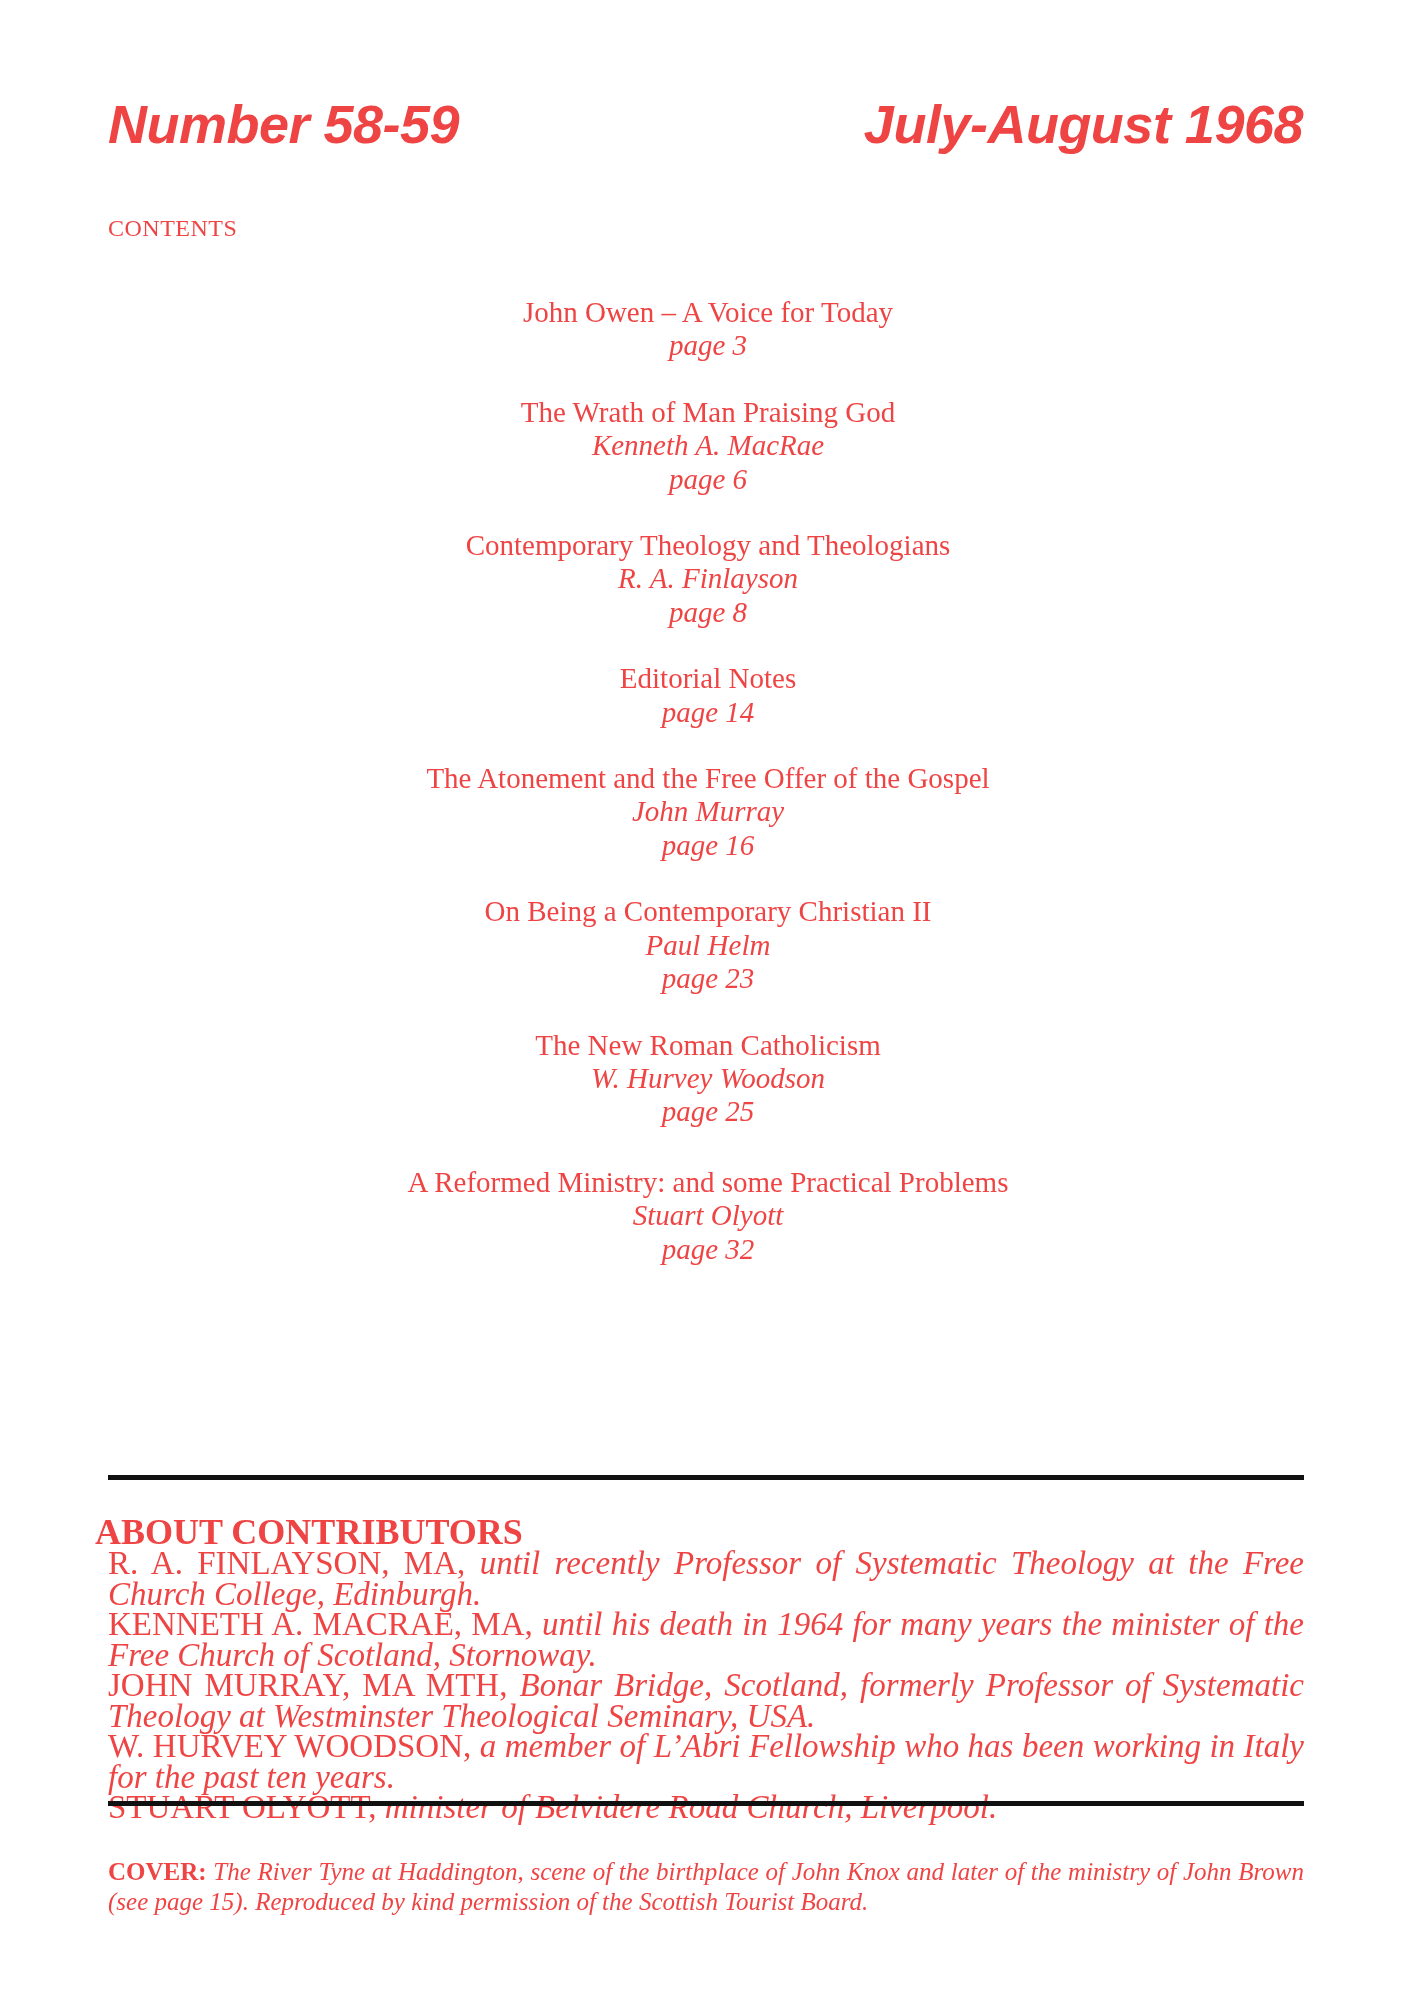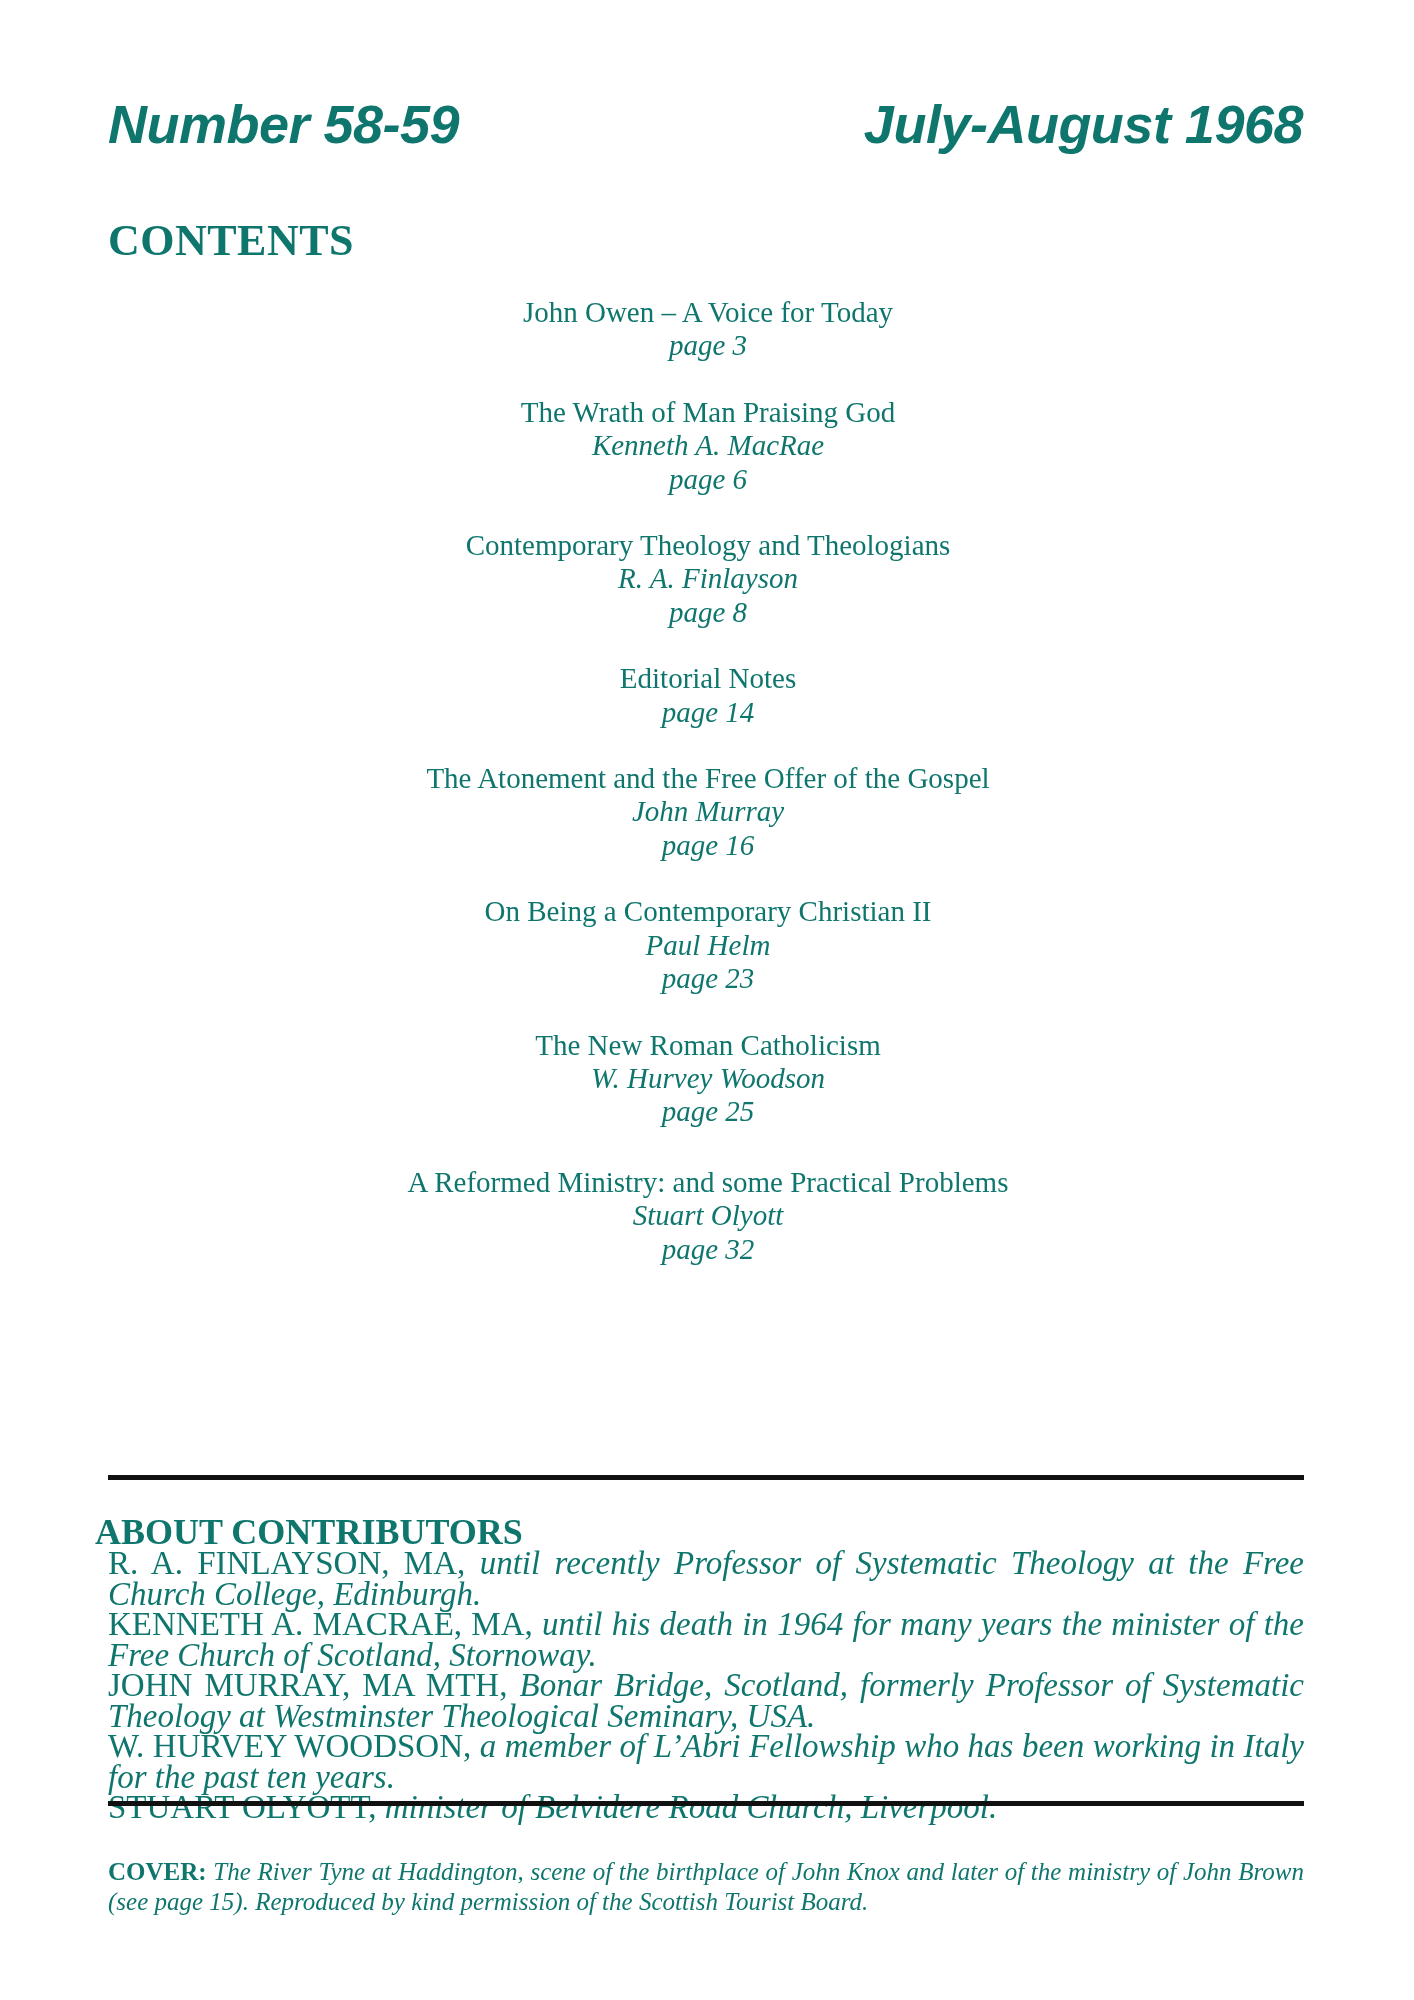--- a/index.html
+++ b/index.html
@@ -3,21 +3,21 @@
 <meta charset="utf-8">
 <title>Contents Page</title>
 <style>
   html, body { margin: 0; padding: 0; background: #888; }
   .page {
     position: relative;
     width: 1414px;
     height: 2000px;
     margin: 0 auto;
     background: #ffffff;
-    color: #0f766e;
+    color: #ef4444;
     font-family: "Liberation Serif", "DejaVu Serif", serif;
     overflow: hidden;
   }
 
   
   .masthead {
     position: absolute;
     left: 108px;
     right: 111px;
     top: 93px;
@@ -30,22 +30,22 @@
     font-size: 54px;
     letter-spacing: -0.5px;
     white-space: nowrap;
   }
 
   
   .contents-title {
     position: absolute;
     left: 108px;
     top: 215px;
-    font-weight: bold;
-    font-size: 44px;
+    font-weight: normal;
+    font-size: 24px;
     letter-spacing: 0.5px;
   }
 
   
   .toc {
     position: absolute;
     left: 108px;
     top: 296px;
     width: 1200px;
     font-size: 29px;

